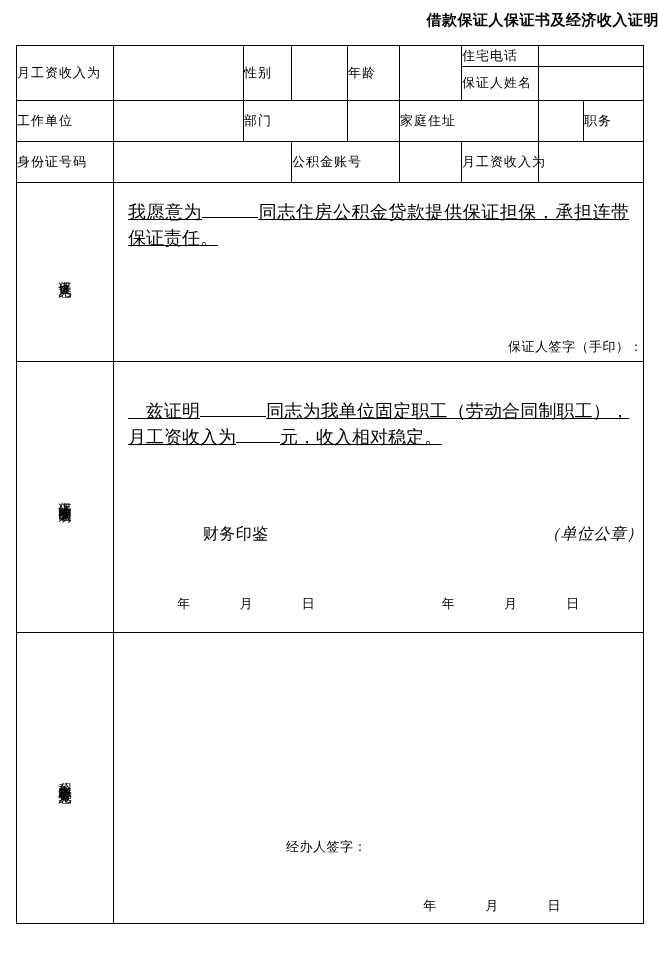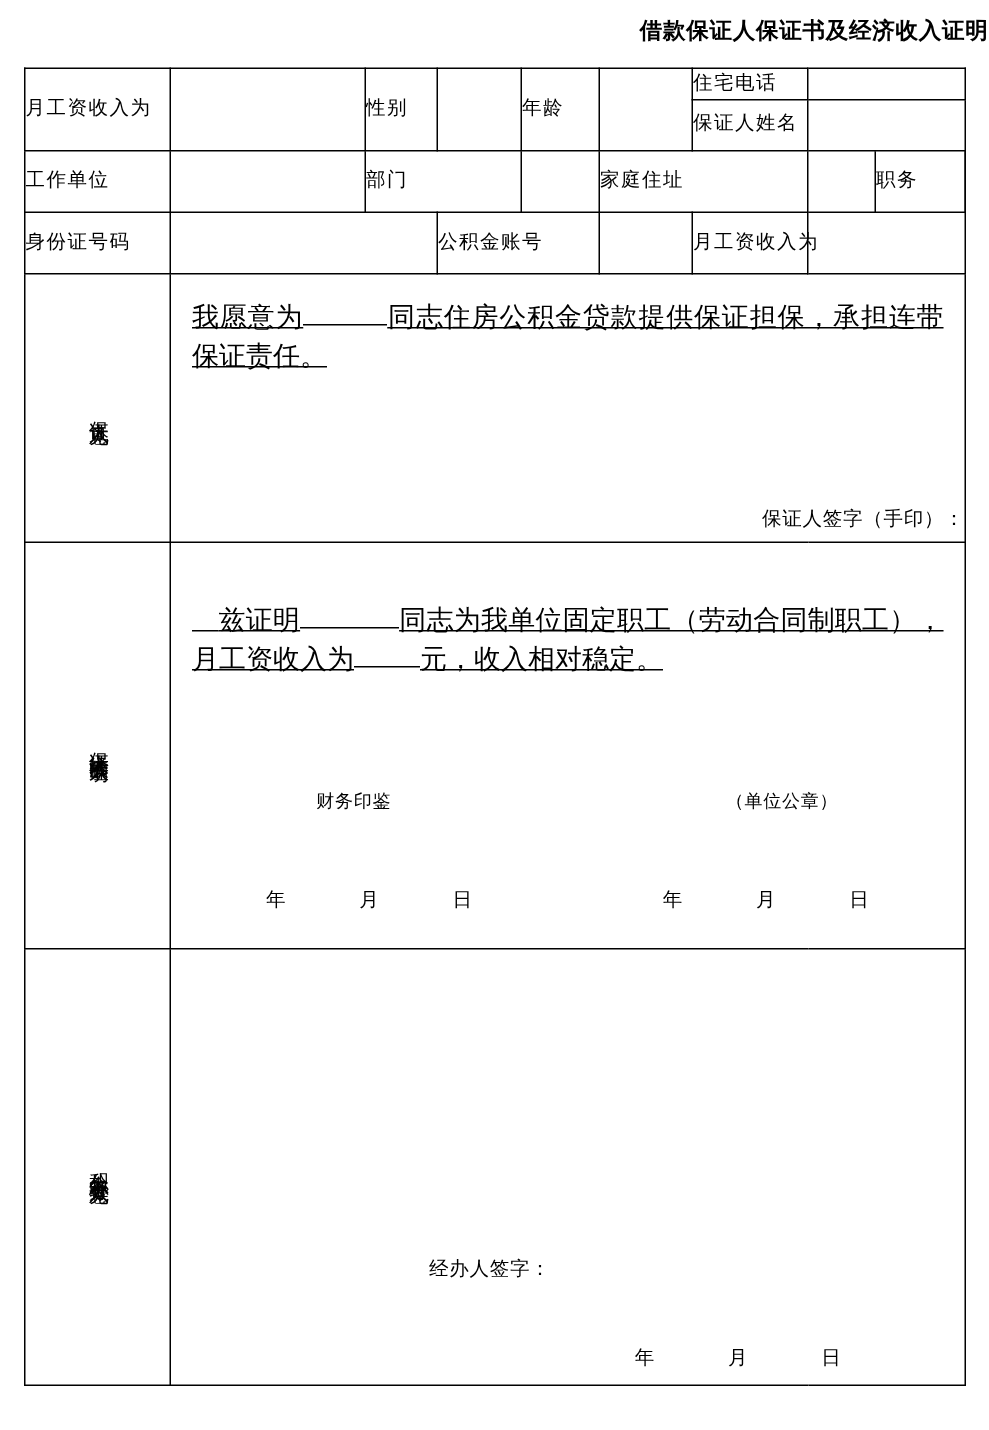--- a/index.html
+++ b/index.html
@@ -89,26 +89,26 @@
   .fill-5 { width: 44px; }
 
   .sig-line {
     text-align: right;
     font-size: 13px;
     letter-spacing: 0.5px;
   }
 
   .stamp-row {
     display: flex;
-    font-size: 12px;
+    font-size: 16px;
     letter-spacing: 0.5px;
     gap: 42px;
   }
   .stamp-left { width: 50%; text-align: center; }
-  .stamp-right { width: 50%; text-align: center; }
+  .stamp-right { width: 50%; text-align: right; font-style: italic; }
 
   .date-row {
     display: flex;
     font-size: 13px;
   }
   .date-group {
     width: 50%;
     text-align: center;
     letter-spacing: 0.5px;
   }

